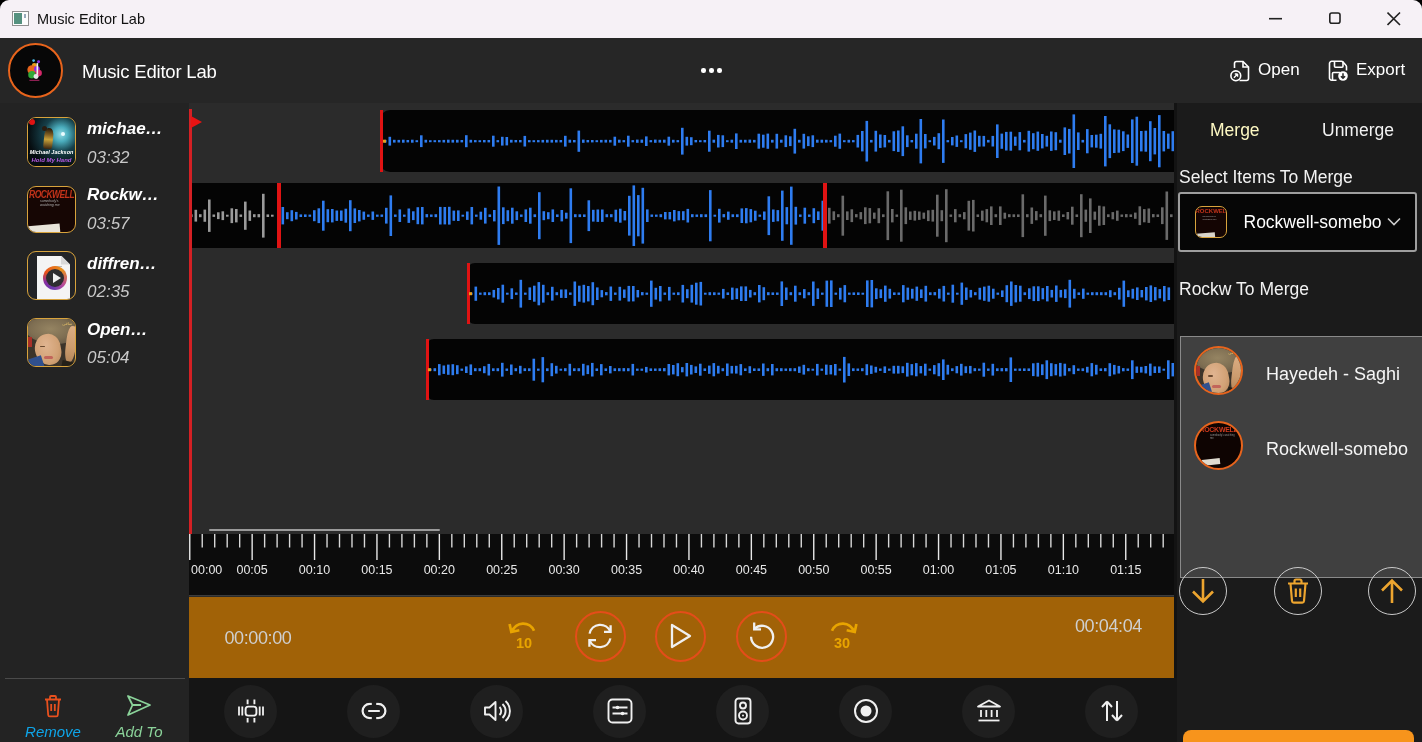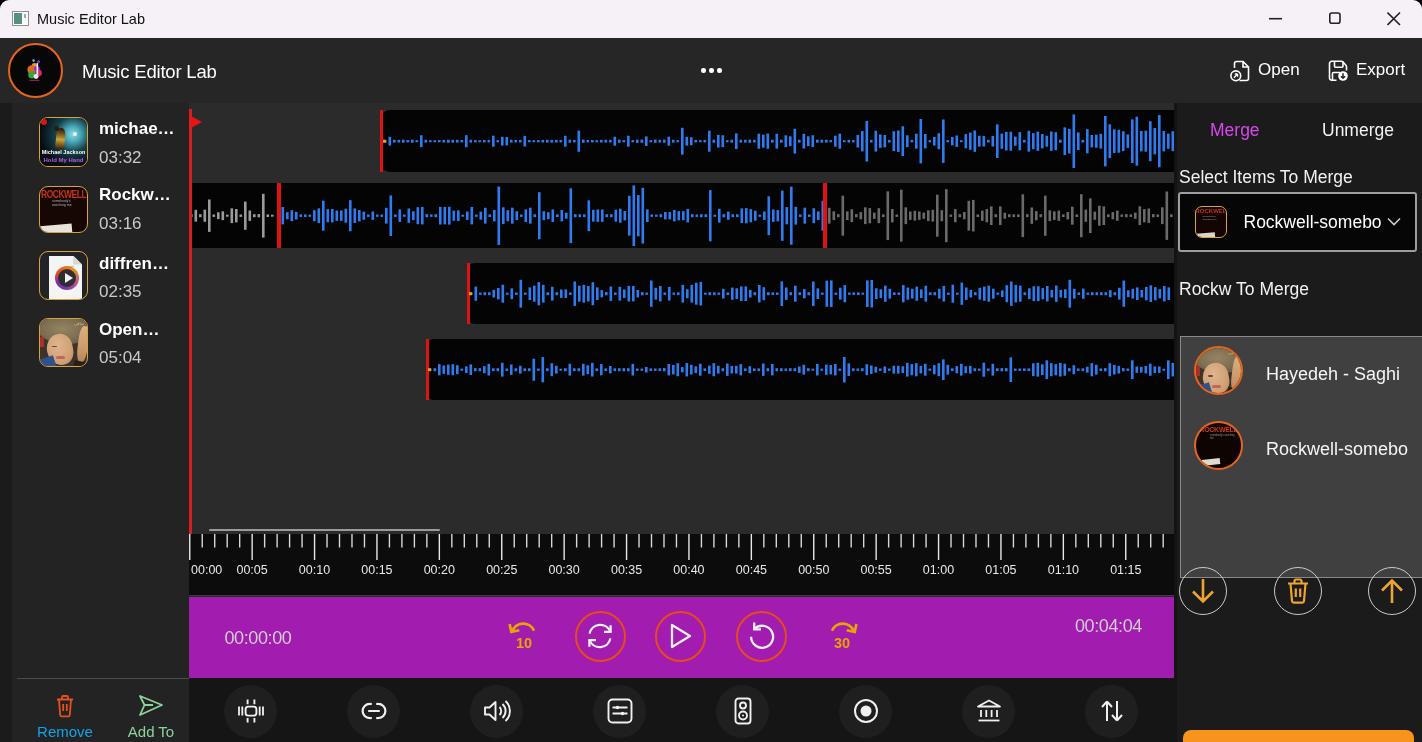--- a/index.html
+++ b/index.html
@@ -17,33 +17,33 @@
 #wtitle { left:37px; top:0; height:38px; line-height:38px; font-size:14.5px; color:#111; }
 
 
 #header { left:0; top:38px; width:1422px; height:65px; background:#262626; }
 #logo { left:8px; top:5px; width:55px; height:55px; border-radius:50%; border:2px solid #e8641c; background:#070707; }
 #htitle { left:82px; top:0; height:65px; line-height:68px; font-size:18.5px; letter-spacing:-0.2px; color:#fff; }
 .hbtn { top:0; height:65px; color:#fff; font-size:17px; }
 #dots span { position:absolute; width:4.5px; height:4.5px; border-radius:50%; background:#fff; top:30px; }
 
 
-#sidebar { left:12px; top:103px; width:189px; height:639px; background:#232323; }
+#sidebar { left:0; top:103px; width:189px; height:639px; background:#232323;font-style:italic; }
 .thumb { position:absolute; left:27px; width:49px; border-radius:9px; border:1.5px solid #d8a33c; overflow:hidden; }
 .sname { position:absolute; left:87px; font-size:17px; font-weight:bold; color:#fff; }
 .sdur  { position:absolute; left:87px; font-size:17px; color:#c9c9c9; }
 #sidesep { left:5px; top:575px; width:180px; height:1px; background:#4a4a4a; }
 .sbot { position:absolute; text-align:center; font-size:15px; }
 
 
 #tl { left:189px; top:103px; width:988px; height:639px; background:#2b2b2b; }
 .track { position:absolute; background:#040404; }
 .redge { position:absolute; top:0; width:3px; height:100%; background:#e01313; }
 #ruler { left:0; top:430.5px; width:985px; height:62px; background:#0c0c0c; border-bottom:1px solid #3c3c3c; }
-#transport { left:0; top:493.5px; width:985px; height:104px; background:#a21caf; border-bottom:1px solid #323232; }
+#transport { left:0; top:493.5px; width:985px; height:104px; background:#a16207; border-bottom:1px solid #323232; }
 #toolbar { left:0; top:574.5px; width:988px; height:64.5px; background:#151515; }
 .tbtn { position:absolute; top:7px; width:53px; height:53px; border-radius:50%; background:#1f1f1f; }
 .tbtn svg { position:absolute; left:50%; top:50%; transform:translate(-50%,-50%); }
 .ccirc { position:absolute; width:51px; height:51px; border-radius:50%; border:2.5px solid #e44d1a; }
 .ccirc svg { position:absolute; left:50%; top:50%; transform:translate(-50%,-50%); }
 .tcode { position:absolute; font-size:18px; color:#cfcfcf; letter-spacing:-0.4px; }
 
 
 #panel { left:1177px; top:103px; width:245px; height:639px; background:#1b1b1b; }
 .ptab { position:absolute; top:17px; font-size:17.5px; }
@@ -128,21 +128,21 @@
     </div>
     <div class="sname" style="top:16px">michae…</div>
     <div class="sdur" style="top:45px">03:32</div>
 
     <div class="thumb" style="top:82.5px;height:47px;background:#160604">
       <div style="position:absolute;left:1px;top:2px;right:1px;text-align:center;font-size:8.5px;font-weight:bold;color:#c2331a;letter-spacing:-0.5px;transform:scaleY(1.25)">ROCKWELL</div>
       <div style="position:absolute;left:12px;top:12px;right:2px;font-size:3.5px;color:#b0b0b0">somebody's watching me</div>
       <div style="position:absolute;left:-2px;bottom:-2px;width:34px;height:9px;background:#e8e4da;transform:rotate(-5deg)"></div>
     </div>
     <div class="sname" style="top:82px">Rockw…</div>
-    <div class="sdur" style="top:110.5px">03:16</div>
+    <div class="sdur" style="top:110.5px">03:57</div>
 
     <div class="thumb" style="top:147.5px;height:49px;background:#222326">
       <div style="position:absolute;left:9px;top:4px;width:33px;height:45px;background:#f4f4f4"></div>
       <div style="position:absolute;left:33px;top:4px;width:9px;height:9px;background:#222326;clip-path:polygon(0 0,100% 0,100% 100%)"></div>
       <div style="position:absolute;left:33px;top:4px;width:9px;height:9px;background:#d8d8d8;clip-path:polygon(0 0,0 100%,100% 100%)"></div>
       <div style="position:absolute;left:27px;top:14px;width:7px;height:1.5px;background:#bbb"></div>
       <div style="position:absolute;left:14.5px;top:14.5px;width:24px;height:24px;border-radius:50%;background:conic-gradient(from -30deg,#e8641c,#e8921c 70deg,#b84a9a 160deg,#6a3ab0 220deg,#8a2ea0 280deg,#e8501c 330deg,#e8641c)"></div>
       <div style="position:absolute;left:17.5px;top:17.5px;width:18px;height:18px;border-radius:50%;background:#2e2e30"></div>
       <div style="position:absolute;left:24.5px;top:21px;border-style:solid;border-width:5.5px 0 5.5px 8.5px;border-color:transparent transparent transparent #f2f2f2"></div>
     </div>
@@ -1123,21 +1123,21 @@
       <div class="tbtn" style="left:896px">
         <svg width="26" height="26" viewBox="0 0 26 26" fill="none" stroke="#f0f0f0" stroke-width="2">
           <path d="M8 23 V4 M8 3.5 L3 9 M8 3.5 L13 9"></path>
           <path d="M18 3 V22 M18 22.5 L13 17 M18 22.5 L23 17"></path>
         </svg>
       </div>
     </div>
   </div>
 
   <div id="panel" class="abs">
-    <div class="ptab" style="left:33px;color:#d946ef">Merge</div>
+    <div class="ptab" style="left:33px;color:#fef9c3">Merge</div>
     <div class="ptab" style="left:145px;color:#f2f2f2">Unmerge</div>
     <div class="plab" style="top:64px">Select Items To Merge</div>
     <div id="dropdown">
       <div style="position:absolute;left:15px;top:12px;width:32px;height:32px;border-radius:7px;border:1.5px solid #d8a33c;background:#140503;overflow:hidden">
         <div style="position:absolute;left:0;top:1px;right:0;text-align:center;font-size:6px;font-weight:bold;color:#c2331a">ROCKWELL</div>
         <div style="position:absolute;left:7px;top:8px;right:1px;font-size:2.5px;color:#a0a0a0">somebody's watching me</div>
         <div style="position:absolute;left:-1px;bottom:-1px;width:20px;height:5px;background:#d8d4ca;transform:rotate(-5deg)"></div>
       </div>
       <div style="position:absolute;left:64px;top:0;height:56px;line-height:56px;font-size:17.5px;color:#fff">Rockwell-somebo</div>
       <svg style="position:absolute;right:14px;top:23px" width="14" height="9" viewBox="0 0 14 9" fill="none" stroke="#ccc" stroke-width="1.6">

